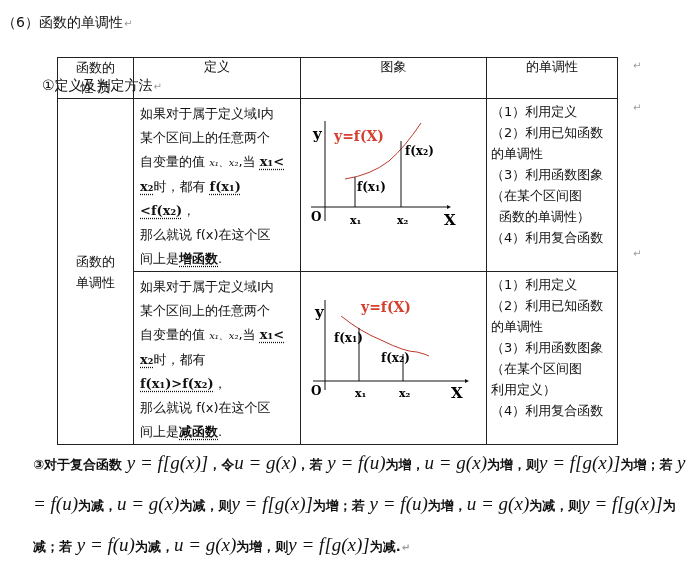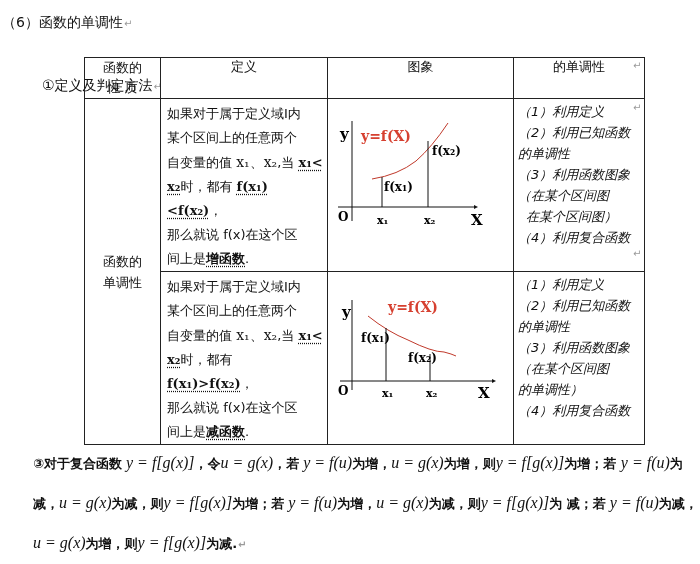--- a/index.html
+++ b/index.html
@@ -2,37 +2,37 @@
 <html><head>
 <meta charset="utf-8">
 <style>
   html, body { margin:0; padding:0; background:#ffffff; }
   body { width:700px; height:564px; position:relative; overflow:hidden;
          font-family:"DejaVu Sans", sans-serif; color:#111; font-size:13px; }
   .abs { position:absolute; }
   .ret { color:#9a9a9a; font-size:10px; margin-left:1px; }
   .h1 { left:2px; top:14px; font-size:14px; }
   .h2 { left:42px; top:36px; font-size:14px;margin-top:41px; }
-  table.t { position:absolute; left:84px; top:57px; border-collapse:collapse; }
+  table.t { position:absolute; left:57px; top:57px; border-collapse:collapse; }
   table.t td { border:1px solid #222; padding:0; vertical-align:top; font-size:13px; }
   .hd td { height:40px; vertical-align:middle; text-align:center; }
   .c0 { width:75px; text-align:center; }
   .c1 { width:166px; }
   .c2 { width:185px; }
   .c3 { width:130px; }
   .prop { vertical-align:middle !important; text-align:center; line-height:21px; }
   .def { padding:3px 4px 0 6px !important; line-height:24px; font-size:13px; }
   .def b { font-family:"DejaVu Serif", serif; font-weight:bold; text-decoration:underline dotted; text-underline-offset:3px; }
   .def .emph { font-weight:bold; text-decoration:underline dotted; text-underline-offset:3px; font-family:"DejaVu Sans", sans-serif;margin-top:24px; }
-  .def .sm { font-family:"DejaVu Serif", serif; font-size:14px; }
-  .meth { padding:2px 2px 0 4px !important; line-height:21px; font-size:13px;font-style:italic; }
+  .def .sm { font-family:"DejaVu Serif", serif; font-size:10px;font-style:italic; }
+  .meth { padding:2px 2px 0 4px !important; line-height:21px; font-size:13px; }
   .graph { position:relative; }
   .para2 { left:33px; top:393px; width:665px; font-weight:bold; font-size:13px; line-height:22px; }
   .para3 { left:33px; top:443px; width:665px; font-weight:bold; font-size:13px; line-height:39px; }
-  .m { font-family:"Liberation Serif", serif; font-style:italic; font-weight:normal; font-size:16px;text-align:right; }
+  .m { font-family:"Liberation Serif", serif; font-style:italic; font-weight:normal; font-size:19px;text-align:right; }
   .rmark { position:absolute; left:633px; color:#9a9a9a; font-size:10px; }
 </style>
 </head>
 <body>
 
 <div class="abs h1"><span>（6）函数的单调性</span><span class="ret">↵</span></div>
 <div class="abs h2"><span>①定义及判定方法</span><span class="ret">↵</span></div>
 
 <table class="t">
   <tbody>
@@ -75,21 +75,21 @@
         <text x="96" y="125" font-family="DejaVu Serif, serif" font-weight="bold" font-size="11">x₂</text>
         <text x="143" y="126" font-family="DejaVu Serif, serif" font-weight="bold" font-size="15">X</text>
       </svg>
     </td>
     <td class="meth">
       <div>（1）利用定义</div>
       <div>（2）利用已知函数</div>
       <div>的单调性</div>
       <div>（3）利用函数图象</div>
       <div>（在某个区间图</div>
-      <div style="padding-left:8px"> 在某个区间图）</div>
+      <div style="padding-left:8px"> 函数的单调性）</div>
       <div>（4）利用复合函数</div>
     </td>
   </tr>
   <tr style="height:146px;">
     <td class="def">
       <div>如果对于属于定义域I内</div>
       <div>某个区间上的任意两个</div>
       <div><span>自变量的值 </span><span class="sm">x₁、x₂</span><span>,当 </span><b>x₁&lt;</b></div>
       <div><b>x₂</b><span>时，都有 </span><b>f(x₁)&gt;f(x₂)</b><span>，</span></div>
       <div>那么就说 f(x)在这个区</div>
@@ -112,21 +112,21 @@
         <text x="98" y="125" font-family="DejaVu Serif, serif" font-weight="bold" font-size="11">x₂</text>
         <text x="150" y="126" font-family="DejaVu Serif, serif" font-weight="bold" font-size="15">X</text>
       </svg>
     </td>
     <td class="meth">
       <div>（1）利用定义</div>
       <div>（2）利用已知函数</div>
       <div>的单调性</div>
       <div>（3）利用函数图象</div>
       <div>（在某个区间图</div>
-      <div>的单调性）</div>
+      <div>利用定义）</div>
       <div>（4）利用复合函数</div>
     </td>
   </tr>
 </tbody>
   </table>
 
 <span class="rmark" style="top:60px">↵</span>
 <span class="rmark" style="top:102px">↵</span>
 <span class="rmark" style="top:248px">↵</span>
 

